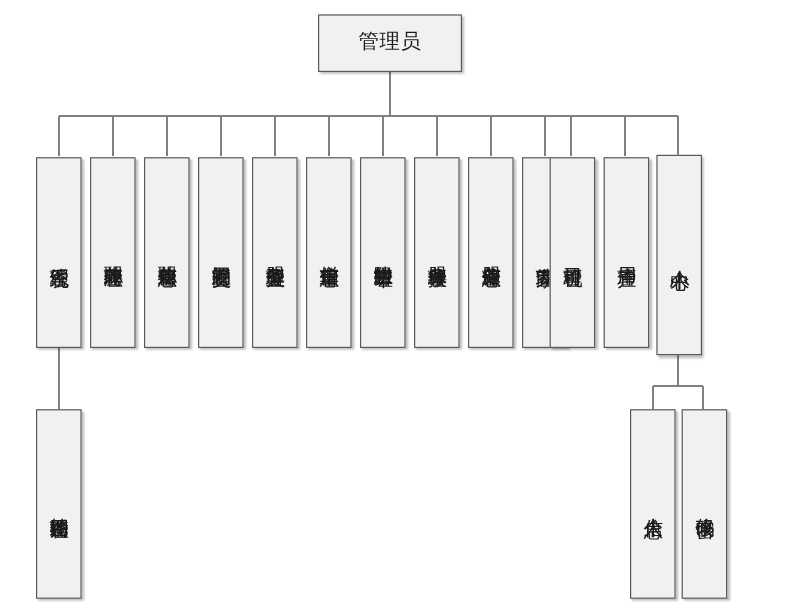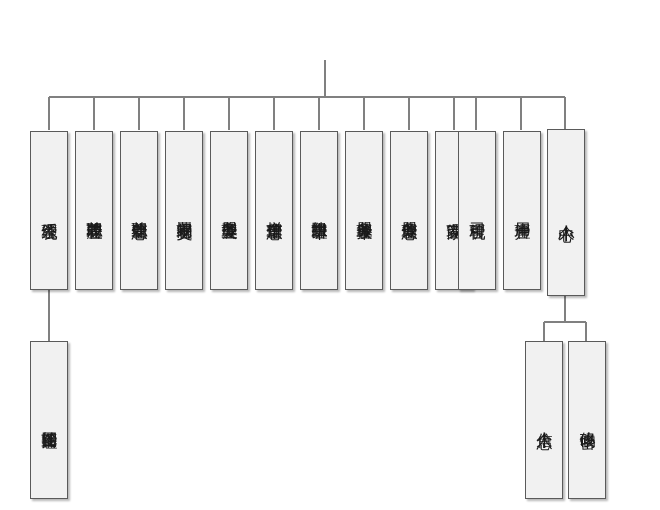--- a/index.html
+++ b/index.html
@@ -70,20 +70,23 @@
 
       <path d="M49,290 L49,341"></path>
 
       <path d="M565,295 L565,322"></path>
       <path d="M544,322 L586,322"></path>
       <path d="M544,322 L544,341"></path>
       <path d="M586,322 L586,341"></path>
     </g>
   </svg>
 
+  <div class="node horiz" style="left:265px;top:12px;width:120px;height:48px;">
+    <span class="label">管理员</span>
+  </div>
 
   <div class="node vert" style="left:30px;top:131px;width:38px;height:159px;">
     <span class="label">系统管理</span>
   </div>
 
   <div class="node vert" style="left:75px;top:131px;width:38px;height:159px;">
     <span class="label">兼职应聘管理</span>
   </div>
 
   <div class="node vert" style="left:120px;top:131px;width:38px;height:159px;">

